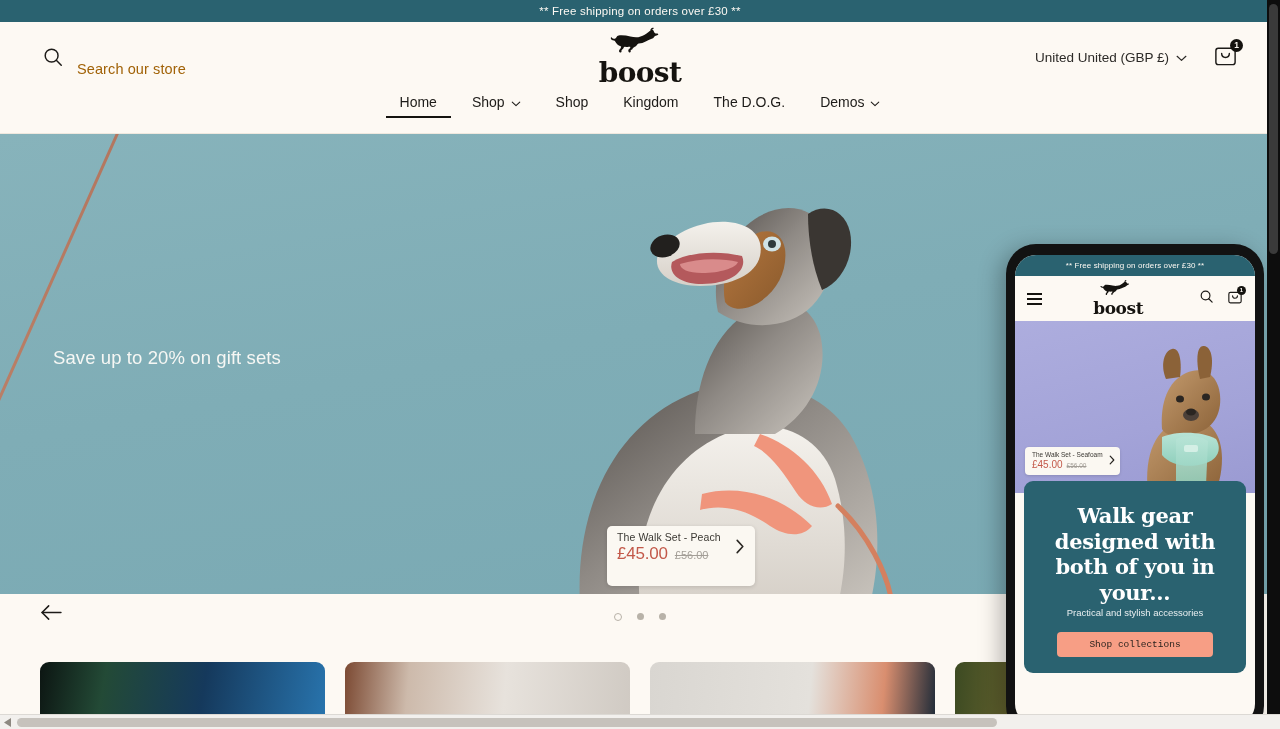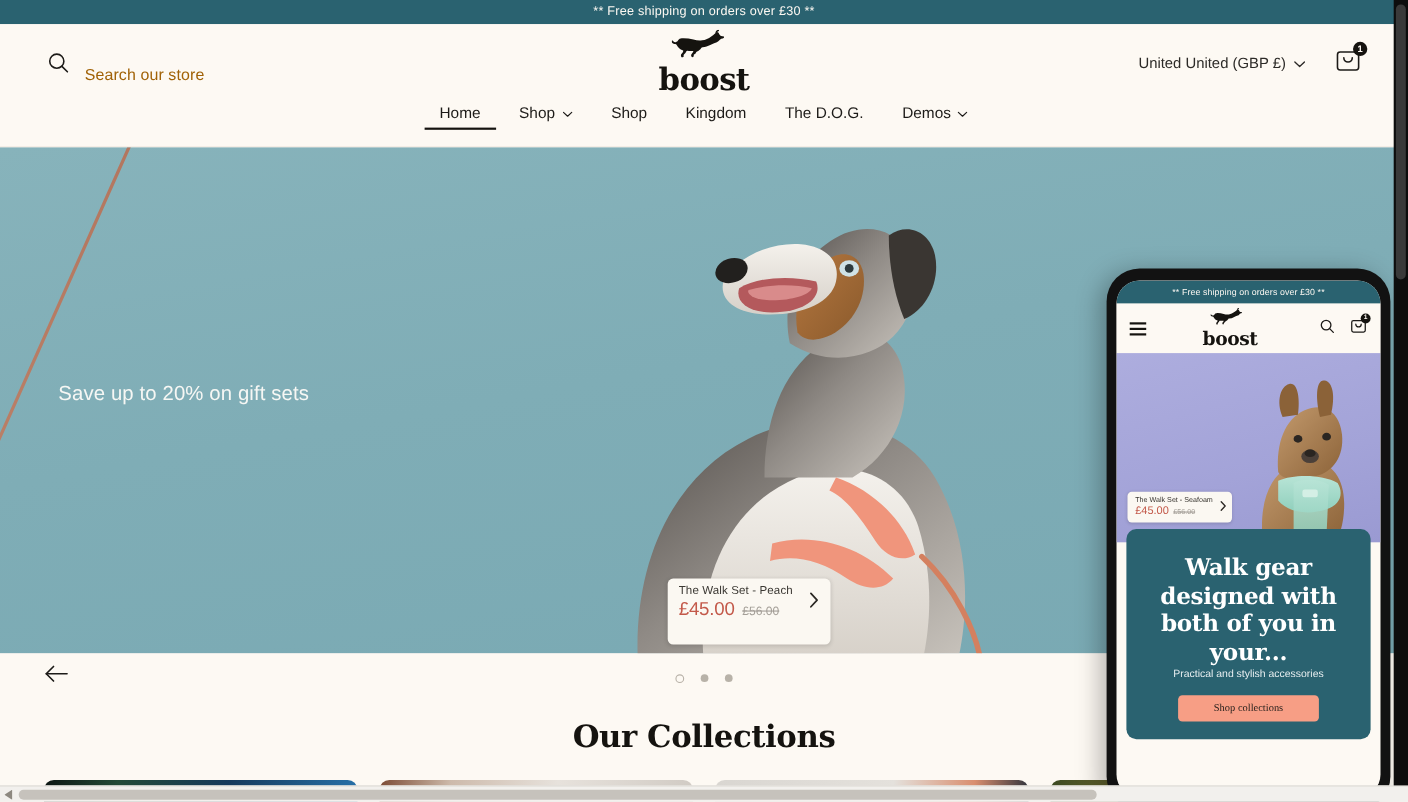--- a/index.html
+++ b/index.html
@@ -412,21 +412,21 @@
   }
   .p-panel-cta {
     margin-top: 14px;
     display: inline-block;
     background: #f79e85;
     color: #241f1b;
     border: none;
     border-radius: 4px;
     padding: 7px 32px;
     font-size: 9.5px;
-    font-family: Liberation Serif, serif;
+    font-family: Liberation Mono, monospace;
     cursor: pointer;
   }
 
   
   .hscroll {
     position: absolute;
     left: 0; bottom: 0;
     width: 1280px;
     height: 15px;
     background: #f2f0ed;
@@ -630,21 +630,20 @@
         <path d="M9 2 L2 9 L9 16" stroke-linecap="round" stroke-linejoin="round"></path>
       </svg>
     </span>
     <div class="dots">
       <span class="dot active"></span>
       <span class="dot"></span>
       <span class="dot"></span>
     </div>
   </div>
 
-  <h2 class="collections-title">Our Collections</h2>
   <div class="collection-row">
     <div class="collection-card cc-1"></div>
     <div class="collection-card cc-2"></div>
     <div class="collection-card cc-3"></div>
     <div class="collection-card cc-4"></div>
   </div>
 
   <div class="phone">
 
     <div class="phone-screen">

